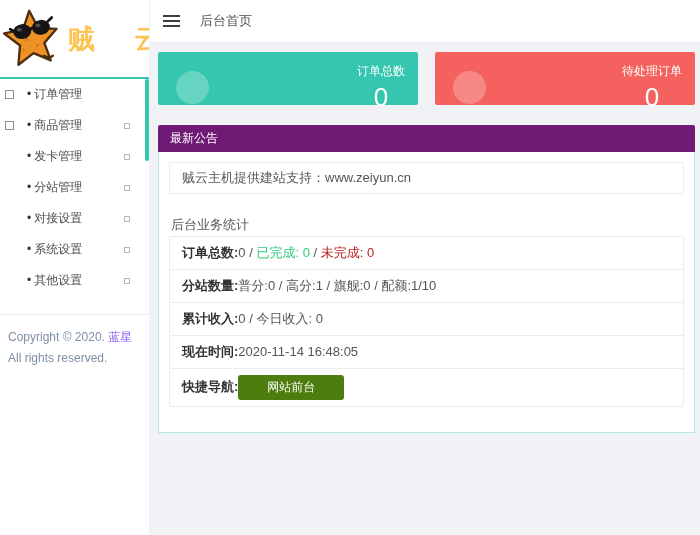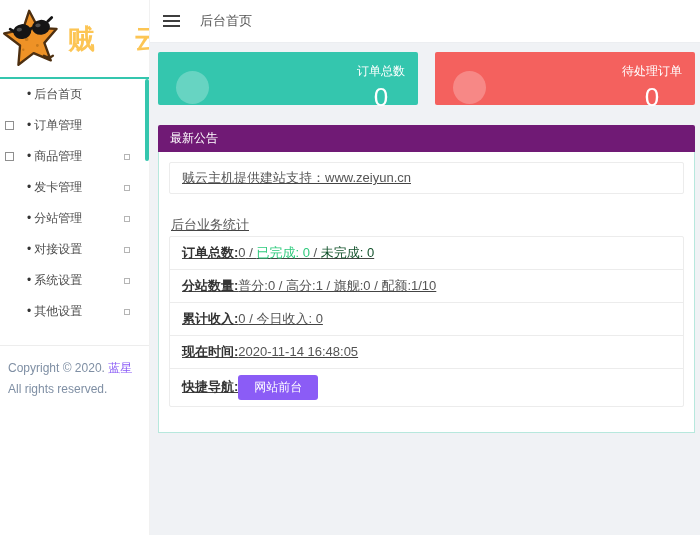--- a/index.html
+++ b/index.html
@@ -48,33 +48,33 @@
     height:33px; border-radius:50%; background:rgba(255,255,255,.25); }
   .card-text { position:absolute; right:13px; top:11px; text-align:right; }
   .card-label { display:block; font-size:12px; color:#fff; }
   .card-value { display:block; font-size:26px; color:#fff;
     text-align:center; margin-top:2px; font-weight:400; }
 
   .panel { margin-top:20px; }
   .panel-header { height:27px; line-height:27px; background:#701a75;
     color:#fff; font-size:12px; padding:0 12px; border-radius:2px 2px 0 0; }
   .panel-body { background:#fff; border:1px solid #b7e8dd; border-top:none;
-    padding:10px 10px 25px 10px;text-decoration:underline; }
+    padding:10px 10px 25px 10px; }
   .notice-box { border:1px solid #ececec; border-radius:2px;
     padding:6px 12px; font-size:13px; color:#555; }
   .stats-title { margin:22px 0 2px 2px; font-size:13px; color:#595959; }
   .stats { list-style:none; border:1px solid #ececec; border-radius:2px; }
   .stats li { padding:7px 12px; font-size:13px; color:#555;
     border-bottom:1px solid #ececec; }
   .stats li:last-child { border-bottom:none; padding:6px 12px; }
   .stats b { color:#333; }
   .txt-green { color:#2fca7d; }
-  .txt-red { color:#14532d; }
-  .btn-orange { display:inline-block; background:#8b5cf6; color:#fff;
-    font-size:12px; padding:4px 16px; border:none; border-radius:3px;
+  .txt-red { color:#b91c1c; }
+  .btn-orange { display:inline-block; background:#4d7c0f; color:#fff;
+    font-size:12px; padding:4px 29px; border:none; border-radius:3px;
     cursor:pointer; vertical-align:middle; }
 </style>
 </head>
 <body>
 
 <aside class="sidebar">
   <div class="logo">
     <span>
       <svg viewBox="0 0 64 64">
         <polygon points="33,3 41,23 61,26 46,40 51,60 33,50 15,61 19,40 3,25 24,23" fill="#ee9226" stroke="#4d2f10" stroke-width="2.6" stroke-linejoin="round"></polygon>
@@ -87,23 +87,20 @@
         <path d="M32 24 Q34 21 36 23" stroke="#151515" stroke-width="3" fill="none"></path>
         <ellipse cx="20" cy="22.5" rx="3" ry="2" fill="#4f4f4f"></ellipse>
         <ellipse cx="41" cy="20" rx="3" ry="2" fill="#4f4f4f"></ellipse>
         <path d="M44 54 Q50 58 54 55" stroke="#4d2f10" stroke-width="2.4" fill="none" stroke-linecap="round"></path>
       </svg>
     </span>
     <span class="logo-text">贼 云</span>
   </div>
 
   <ul class="menu">
-    <li>
-      <span class="bullet">•</span><span>后台首页</span>
-    </li>
     <li>
       <span class="tofu-left"></span>
       <span class="bullet">•</span><span>订单管理</span>
     </li>
     <li>
       <span class="tofu-left"></span>
       <span class="bullet">•</span><span>商品管理</span>
       <span class="tofu-right"></span>
     </li>
     <li>

